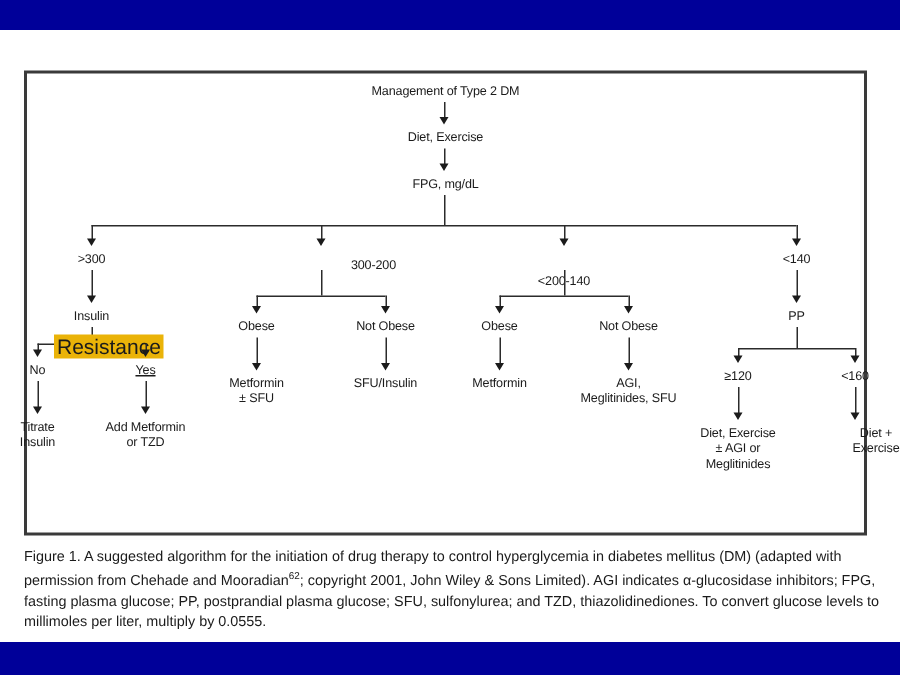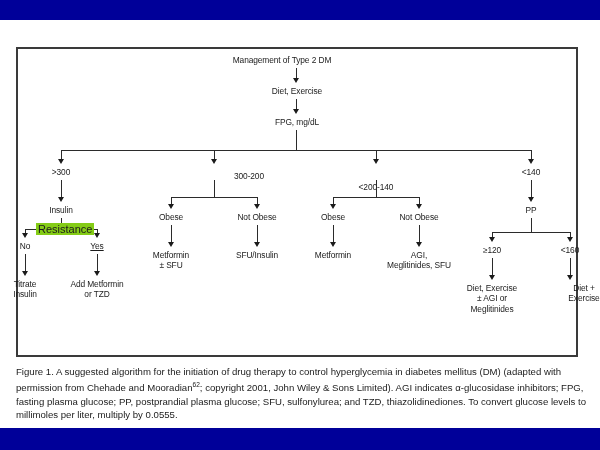--- a/index.html
+++ b/index.html
@@ -43,22 +43,22 @@
   .vline{position:absolute;background:#2b2b2b;width:1px;}
   .hline{position:absolute;background:#2b2b2b;height:1px;}
   .arrowhead{
     position:absolute;width:0;height:0;
     border-left:3.6px solid transparent;
     border-right:3.6px solid transparent;
     border-top:5.6px solid #1b1b1b;
   }
 
   .edge-label{
-    position:absolute;font-size:11px;color:#1b1b1b;
-    background:#84cc16;padding:0 2px;white-space:nowrap;
+    position:absolute;font-size:14px;color:#1b1b1b;
+    background:#eab308;padding:0 2px;white-space:nowrap;
   }
 
   
   .caption{
     position:absolute;left:16px;top:345px;width:574px;
     font-size:9.6px;line-height:13.2px;color:#1b1b1b;
     text-align:left;
   }
   .caption b{font-weight:normal;}
   sup{font-size:6.6px;vertical-align:super;}
@@ -66,21 +66,21 @@
 </head>
 <body>
 
 <div id="root">
 
   <div class="sheet">
 
     <div class="figure-box">
       <div class="chart">
 
-        <div class="node" style="left:164px;top:6px;width:200px;text-align:center;">Management of Type 2 DM</div>
+        <div class="node" style="left:179px;top:6px;width:200px;text-align:center;">Management of Type 2 DM</div>
         <div class="vline" style="left:278px;top:19px;height:11px;"></div>
         <div class="arrowhead" style="left:275px;top:29px;"></div>
 
         <div class="node" style="left:199px;top:37px;width:160px;">Diet, Exercise</div>
         <div class="vline" style="left:278px;top:50px;height:11px;"></div>
         <div class="arrowhead" style="left:275px;top:60px;"></div>
 
         <div class="node" style="left:199px;top:68px;width:160px;">FPG, mg/dL</div>
 
         <div class="vline" style="left:278px;top:81px;height:20px;"></div>

